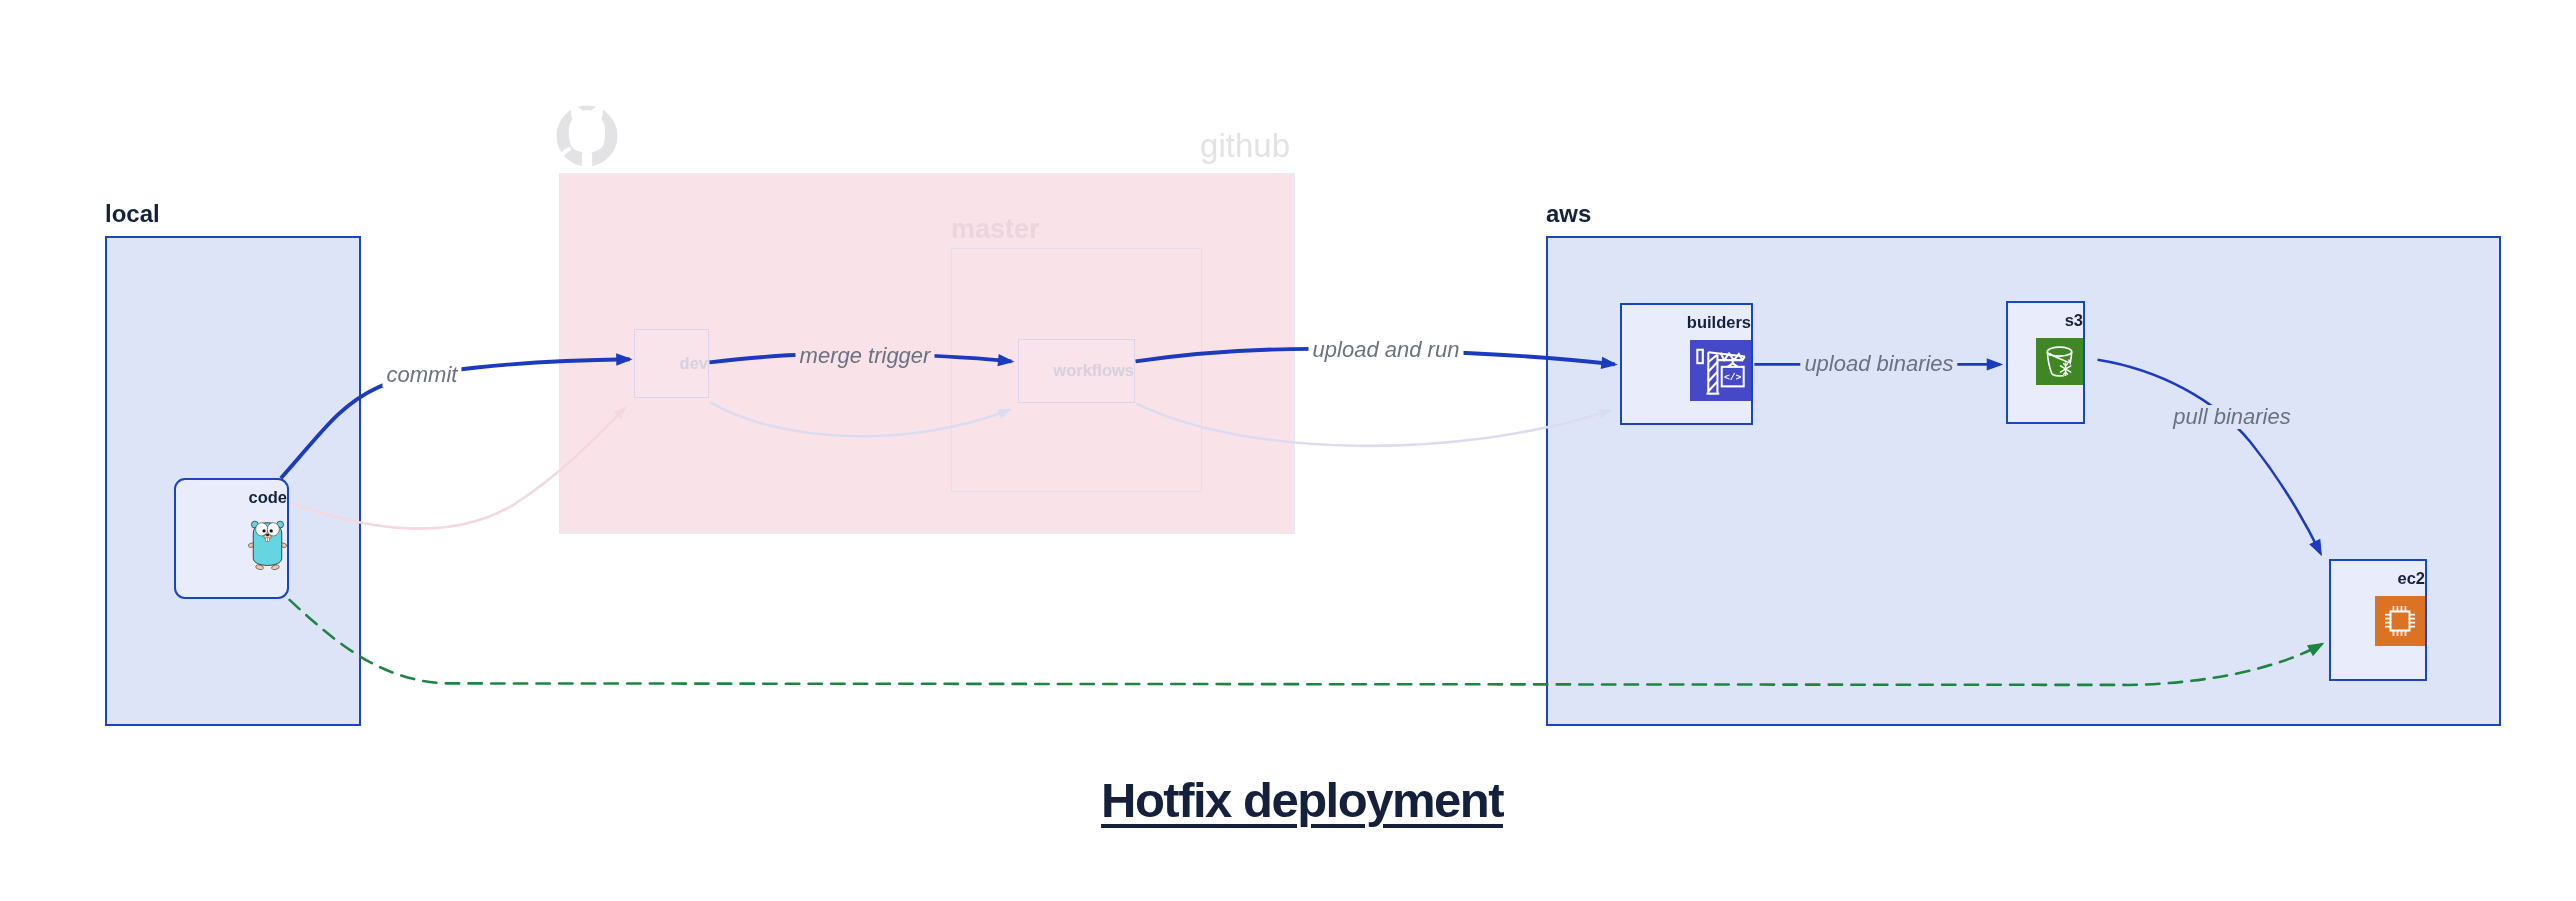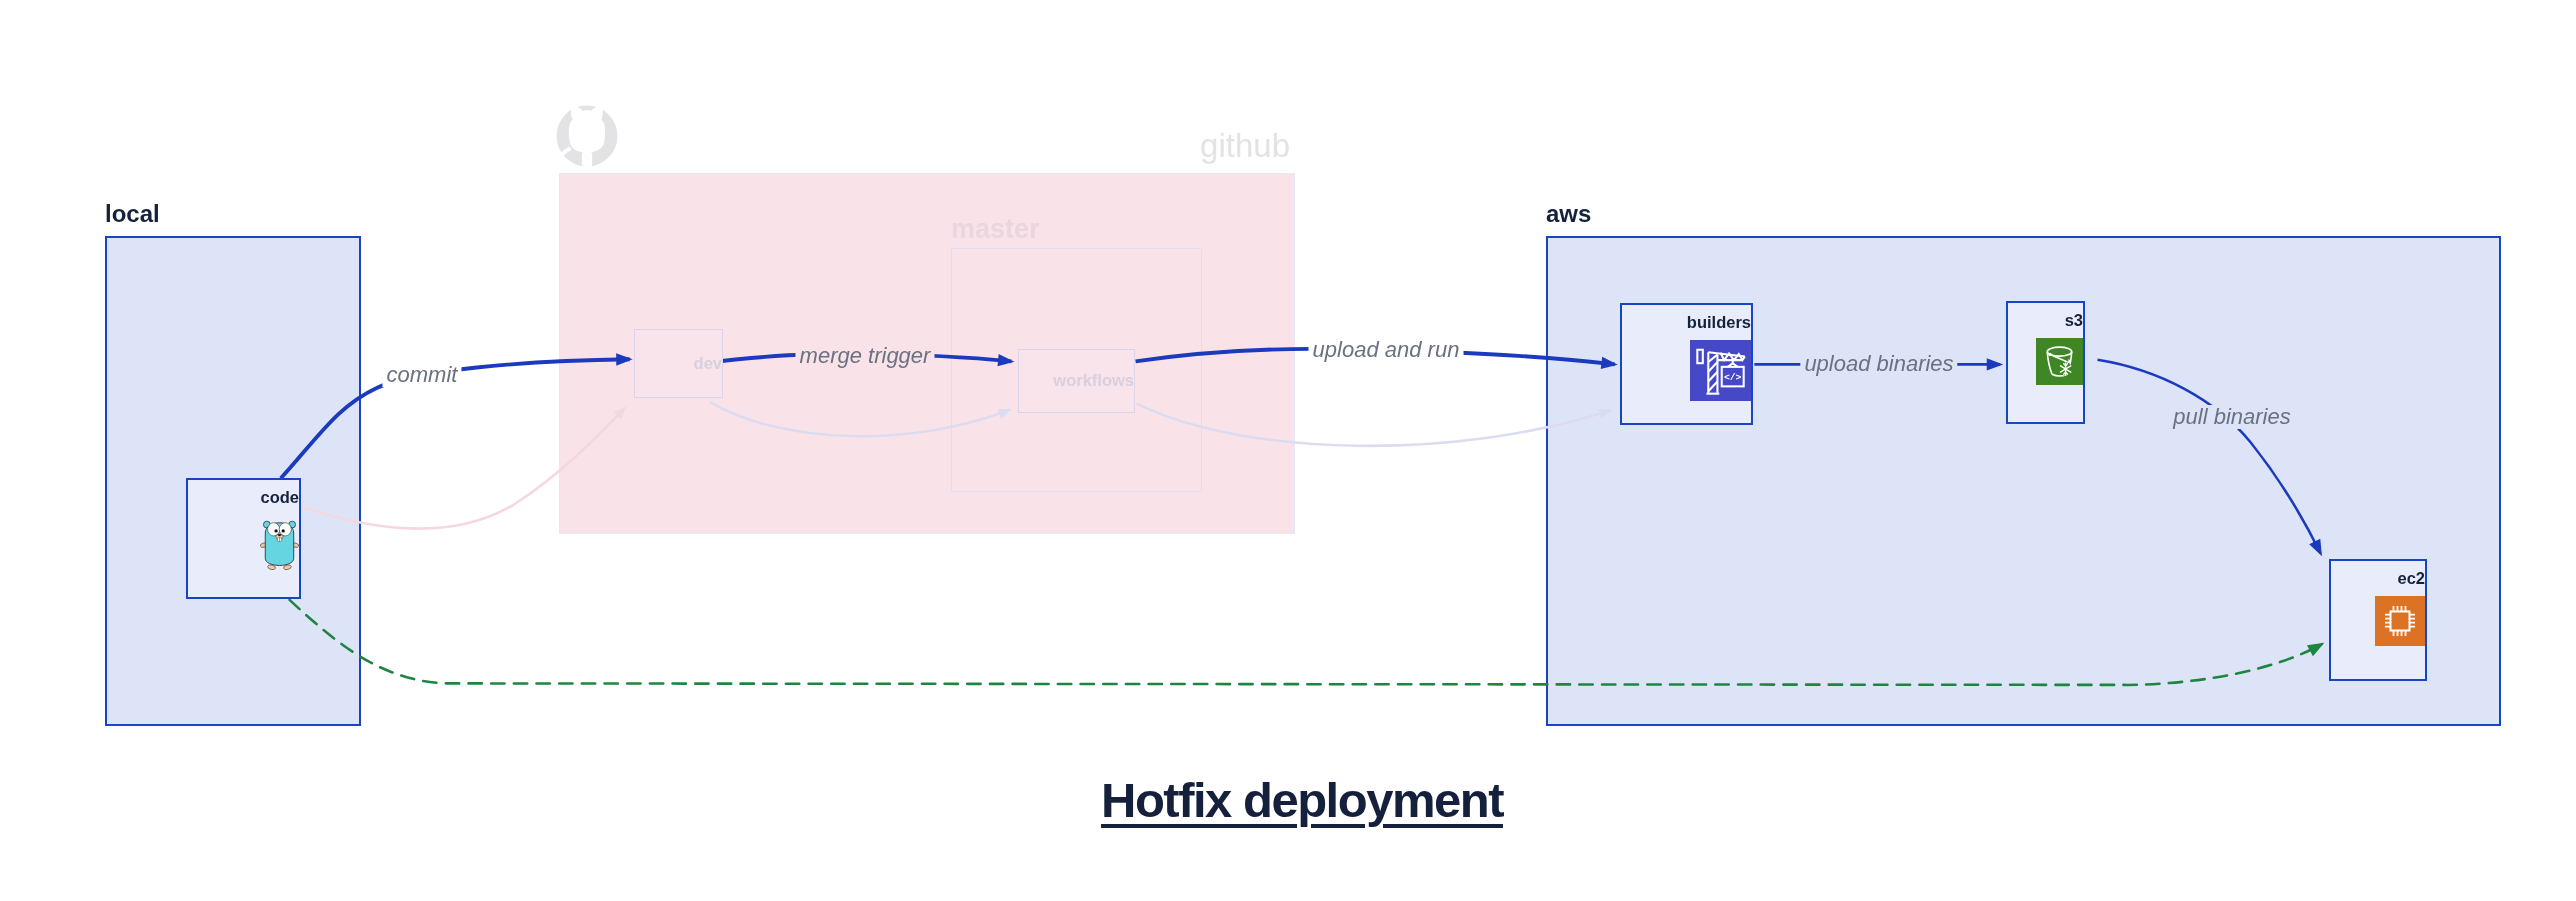--- a/index.html
+++ b/index.html
@@ -23,29 +23,29 @@
   .label-aws{left:1546px;width:955px;top:202px;}
   .label-master{left:951px;width:251px;top:216px;font-size:27px;color:var(--master-label);}
   .label-github{left:559px;width:731px;top:129px;font-size:33px;text-align:right;
     color:var(--watermark-gray);font-weight:500;}
   
   .edges{position:absolute;left:0;top:0;z-index:2;pointer-events:none;}
   
   .node{position:absolute;box-sizing:border-box;z-index:4;display:flex;flex-direction:column;
     align-items:flex-end;background:var(--node-fill);border:2.1px solid var(--node-border);}
   .node-label{font-weight:700;font-size:16.5px;color:var(--text-dark);margin-top:8.2px;line-height:1.2;}
-  .node-code{left:186px;top:478px;width:115px;height:121px;}
+  .node-code{left:174px;top:478px;width:115px;height:121px;border-radius:11px;}
   .node-builders{left:1620px;top:303px;width:133px;height:122px;}
   .node-s3{left:2006px;top:301px;width:79px;height:123px;}
   .node-ec2{left:2329px;top:559px;width:98px;height:122px;padding-left:32px;}
   .node-faded{background:var(--faded-node-fill);border:1.5px solid var(--faded-node-border);
     justify-content:center;}
   .node-faded .node-label{color:var(--faded-node-text);margin-top:0;}
-  .node-dev{left:634px;top:329px;width:89px;height:69px;}
-  .node-workflows{left:1018px;top:349px;width:117px;height:64px;}
+  .node-dev{left:634px;top:329px;width:75px;height:69px;}
+  .node-workflows{left:1018px;top:339px;width:117px;height:64px;}
   .node-icon{margin-top:7.2px;}
   
   .edge-label{position:absolute;z-index:3;transform:translate(-50%,-50%);
     font-style:italic;font-size:22px;color:var(--text-muted);white-space:nowrap;
     padding:1px 4.1px;line-height:1;}
   .bg-white{background:#ffffff;}
   .bg-pink{background:var(--cluster-pink-fill);}
   .bg-lav{background:var(--cluster-blue-fill);}
   .el-commit{left:422px;top:375px;}
   .el-merge{left:865px;top:356px;}

